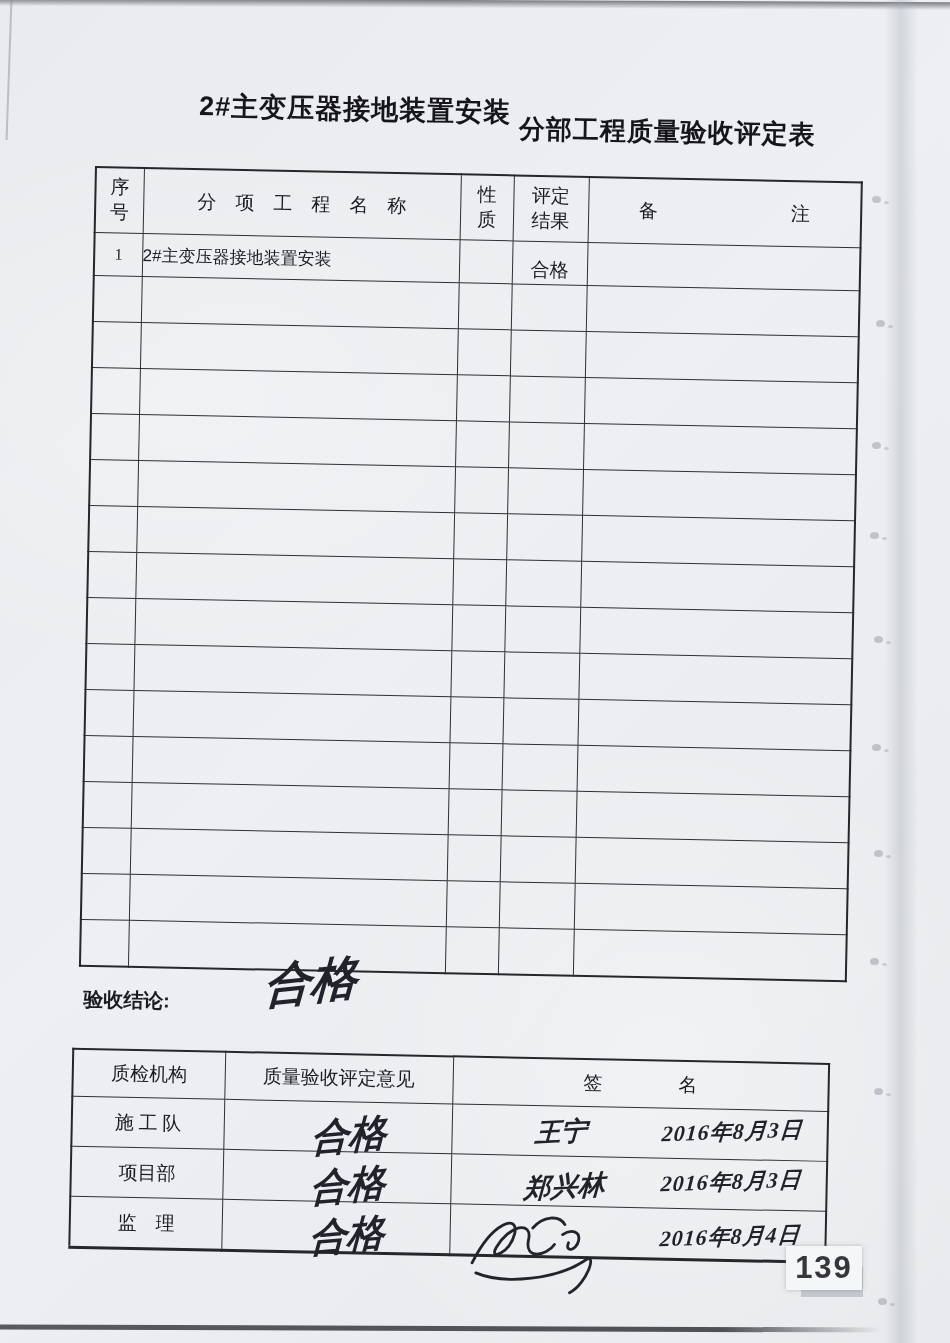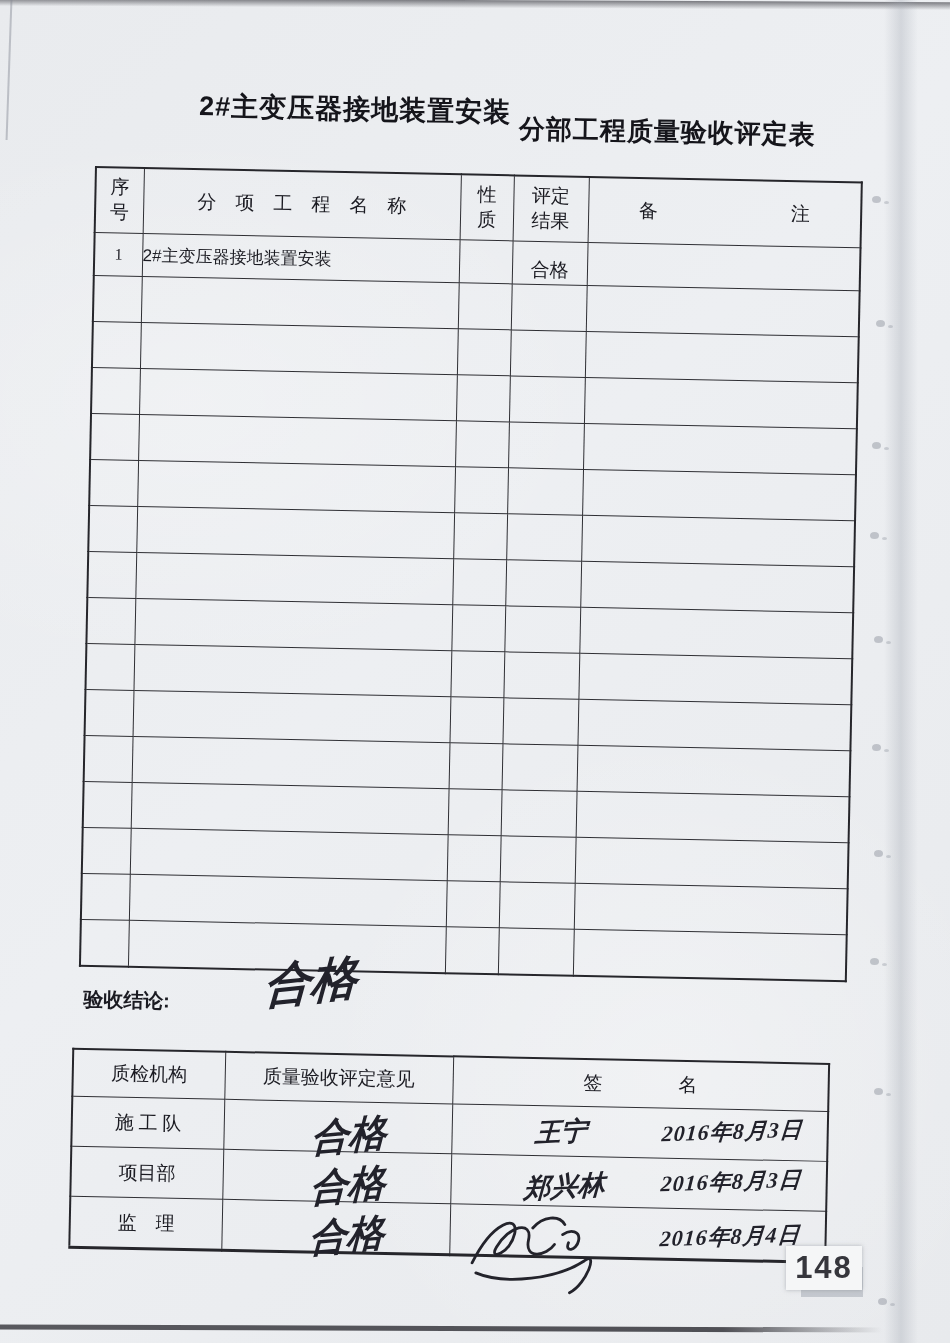--- a/index.html
+++ b/index.html
@@ -270,21 +270,21 @@
           <svg class="scribble" width="190" height="92" viewBox="0 0 190 92">
             <path d="M14 60 C 34 18, 60 10, 56 30 C 52 50, 30 58, 38 44 C 50 22, 74 16, 70 36 C 66 56, 88 52, 96 40 M 74 24 C 84 12, 100 10, 106 20 M 104 30 C 112 24, 122 26, 120 36 C 118 46, 106 48, 110 38 M 18 70 C 48 82, 100 74, 126 56 C 140 44, 130 78, 112 88" stroke="#23232b" stroke-width="2.8" fill="none" stroke-linecap="round"></path>
           </svg>
           <span class="sig-date hw">2016年8月4日</span>
         </td>
       </tr>
     </tbody>
   </table>
 </div>
 
-<div class="pageno">148</div>
+<div class="pageno">139</div>
 <div class="edge-top"></div>
 <div class="edge-bottom"></div>
 <div class="crease-left"></div>
 <div class="fold-right"></div>
 <div class="speck" style="left:872px;top:196px"></div>
 <div class="speck" style="left:876px;top:320px"></div>
 <div class="speck" style="left:872px;top:442px"></div>
 <div class="speck" style="left:870px;top:532px"></div>
 <div class="speck" style="left:874px;top:636px"></div>
 <div class="speck" style="left:872px;top:744px"></div>

